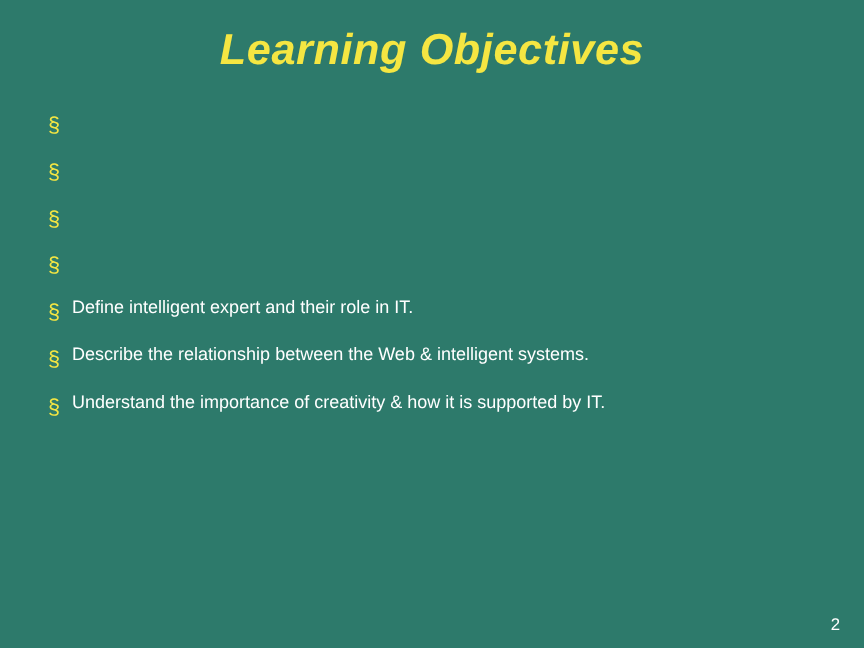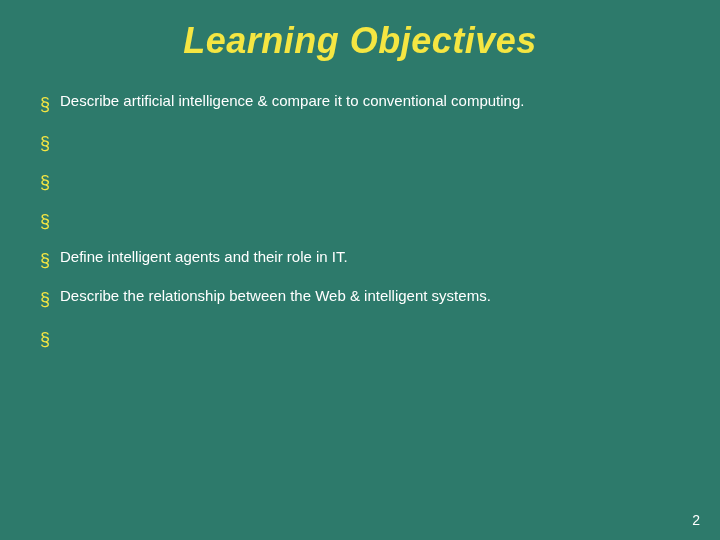--- a/index.html
+++ b/index.html
@@ -74,37 +74,37 @@
   </style>
 </head>
 <body>
 
 <h1 class="title">Learning Objectives</h1>
 
 <div class="objectives-list">
 
 <div class="objective-item">
       <span class="bullet">§</span>
-      <span class="objective-text">Describe artificial intelligence &amp; compare it to conventional computing.</span>
     </div>
     <div class="objective-item">
       <span class="bullet">§</span>
     </div>
     <div class="objective-item">
       <span class="bullet">§</span>
     </div>
     <div class="objective-item">
       <span class="bullet">§</span>
     </div>
     <div class="objective-item">
       <span class="bullet">§</span>
-      <span class="objective-text">Define intelligent agents and their role in IT.</span>
+      <span class="objective-text">Define intelligent expert and their role in IT.</span>
     </div>
     <div class="objective-item">
       <span class="bullet">§</span>
       <span class="objective-text">Describe the relationship between the Web &amp; intelligent systems.</span>
     </div>
     <div class="objective-item">
       <span class="bullet">§</span>
+      <span class="objective-text">Understand the importance of creativity &amp; how it is supported by IT.</span>
     </div>
   </div>
 
 <span class="page-number">2</span>
 
 </body></html>

